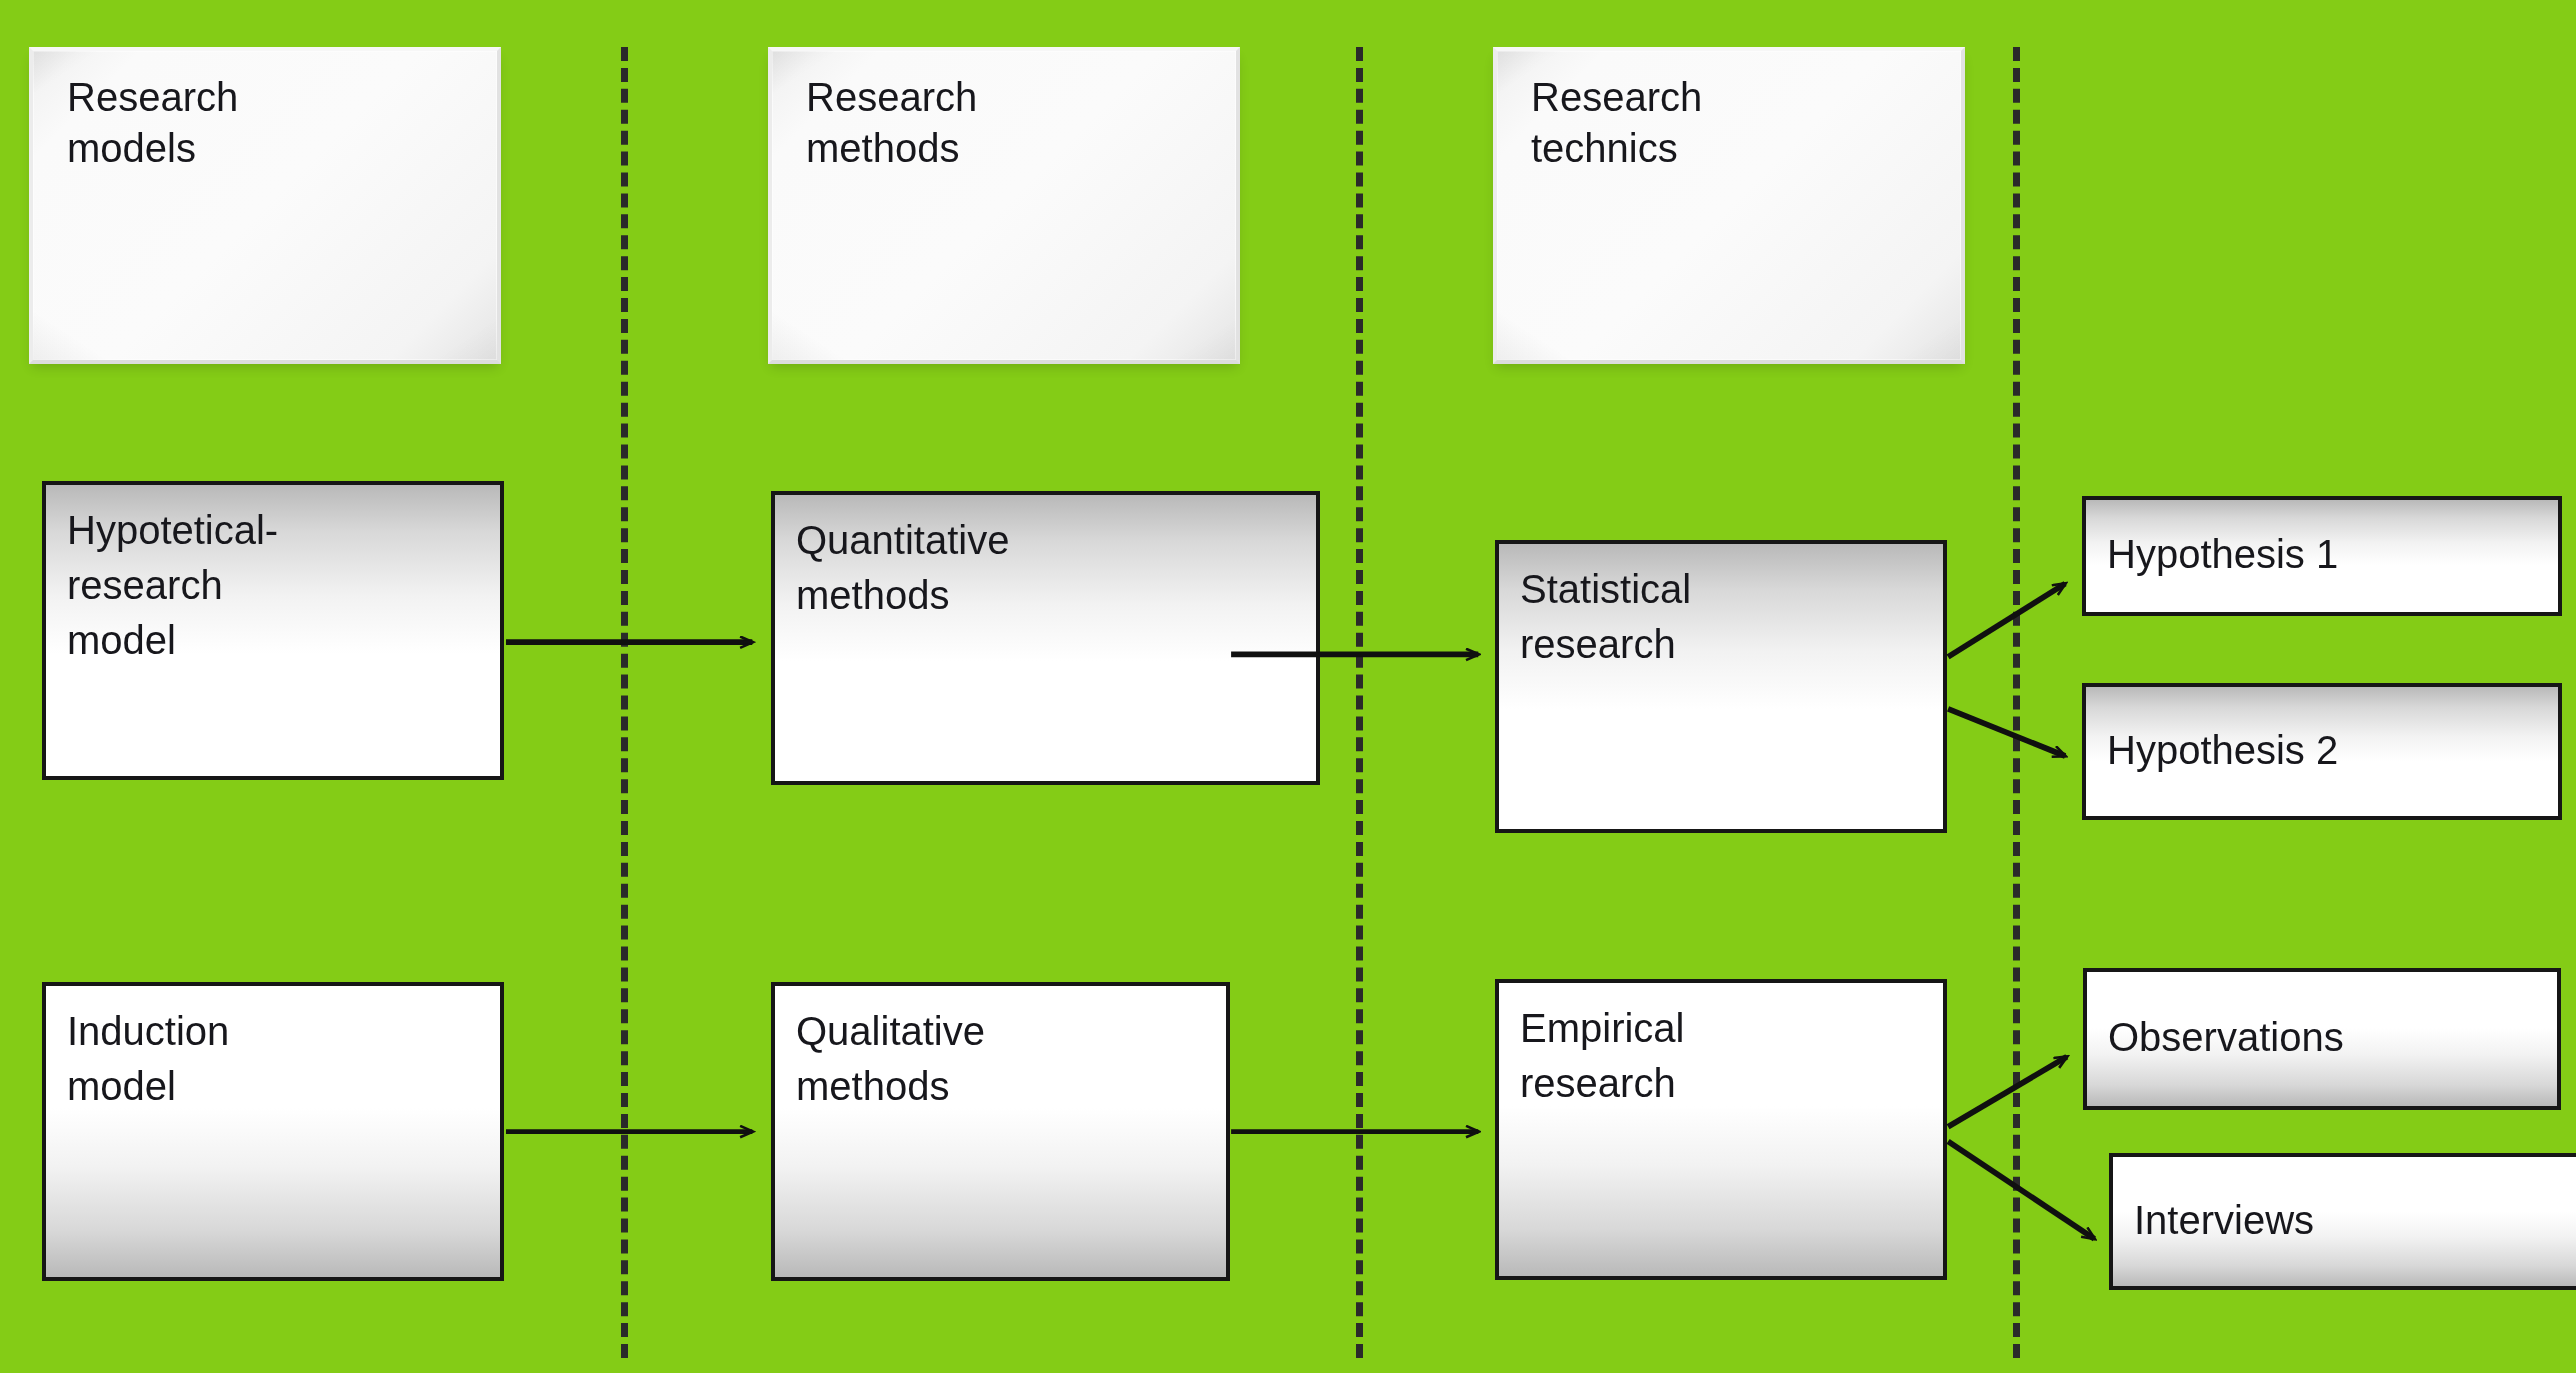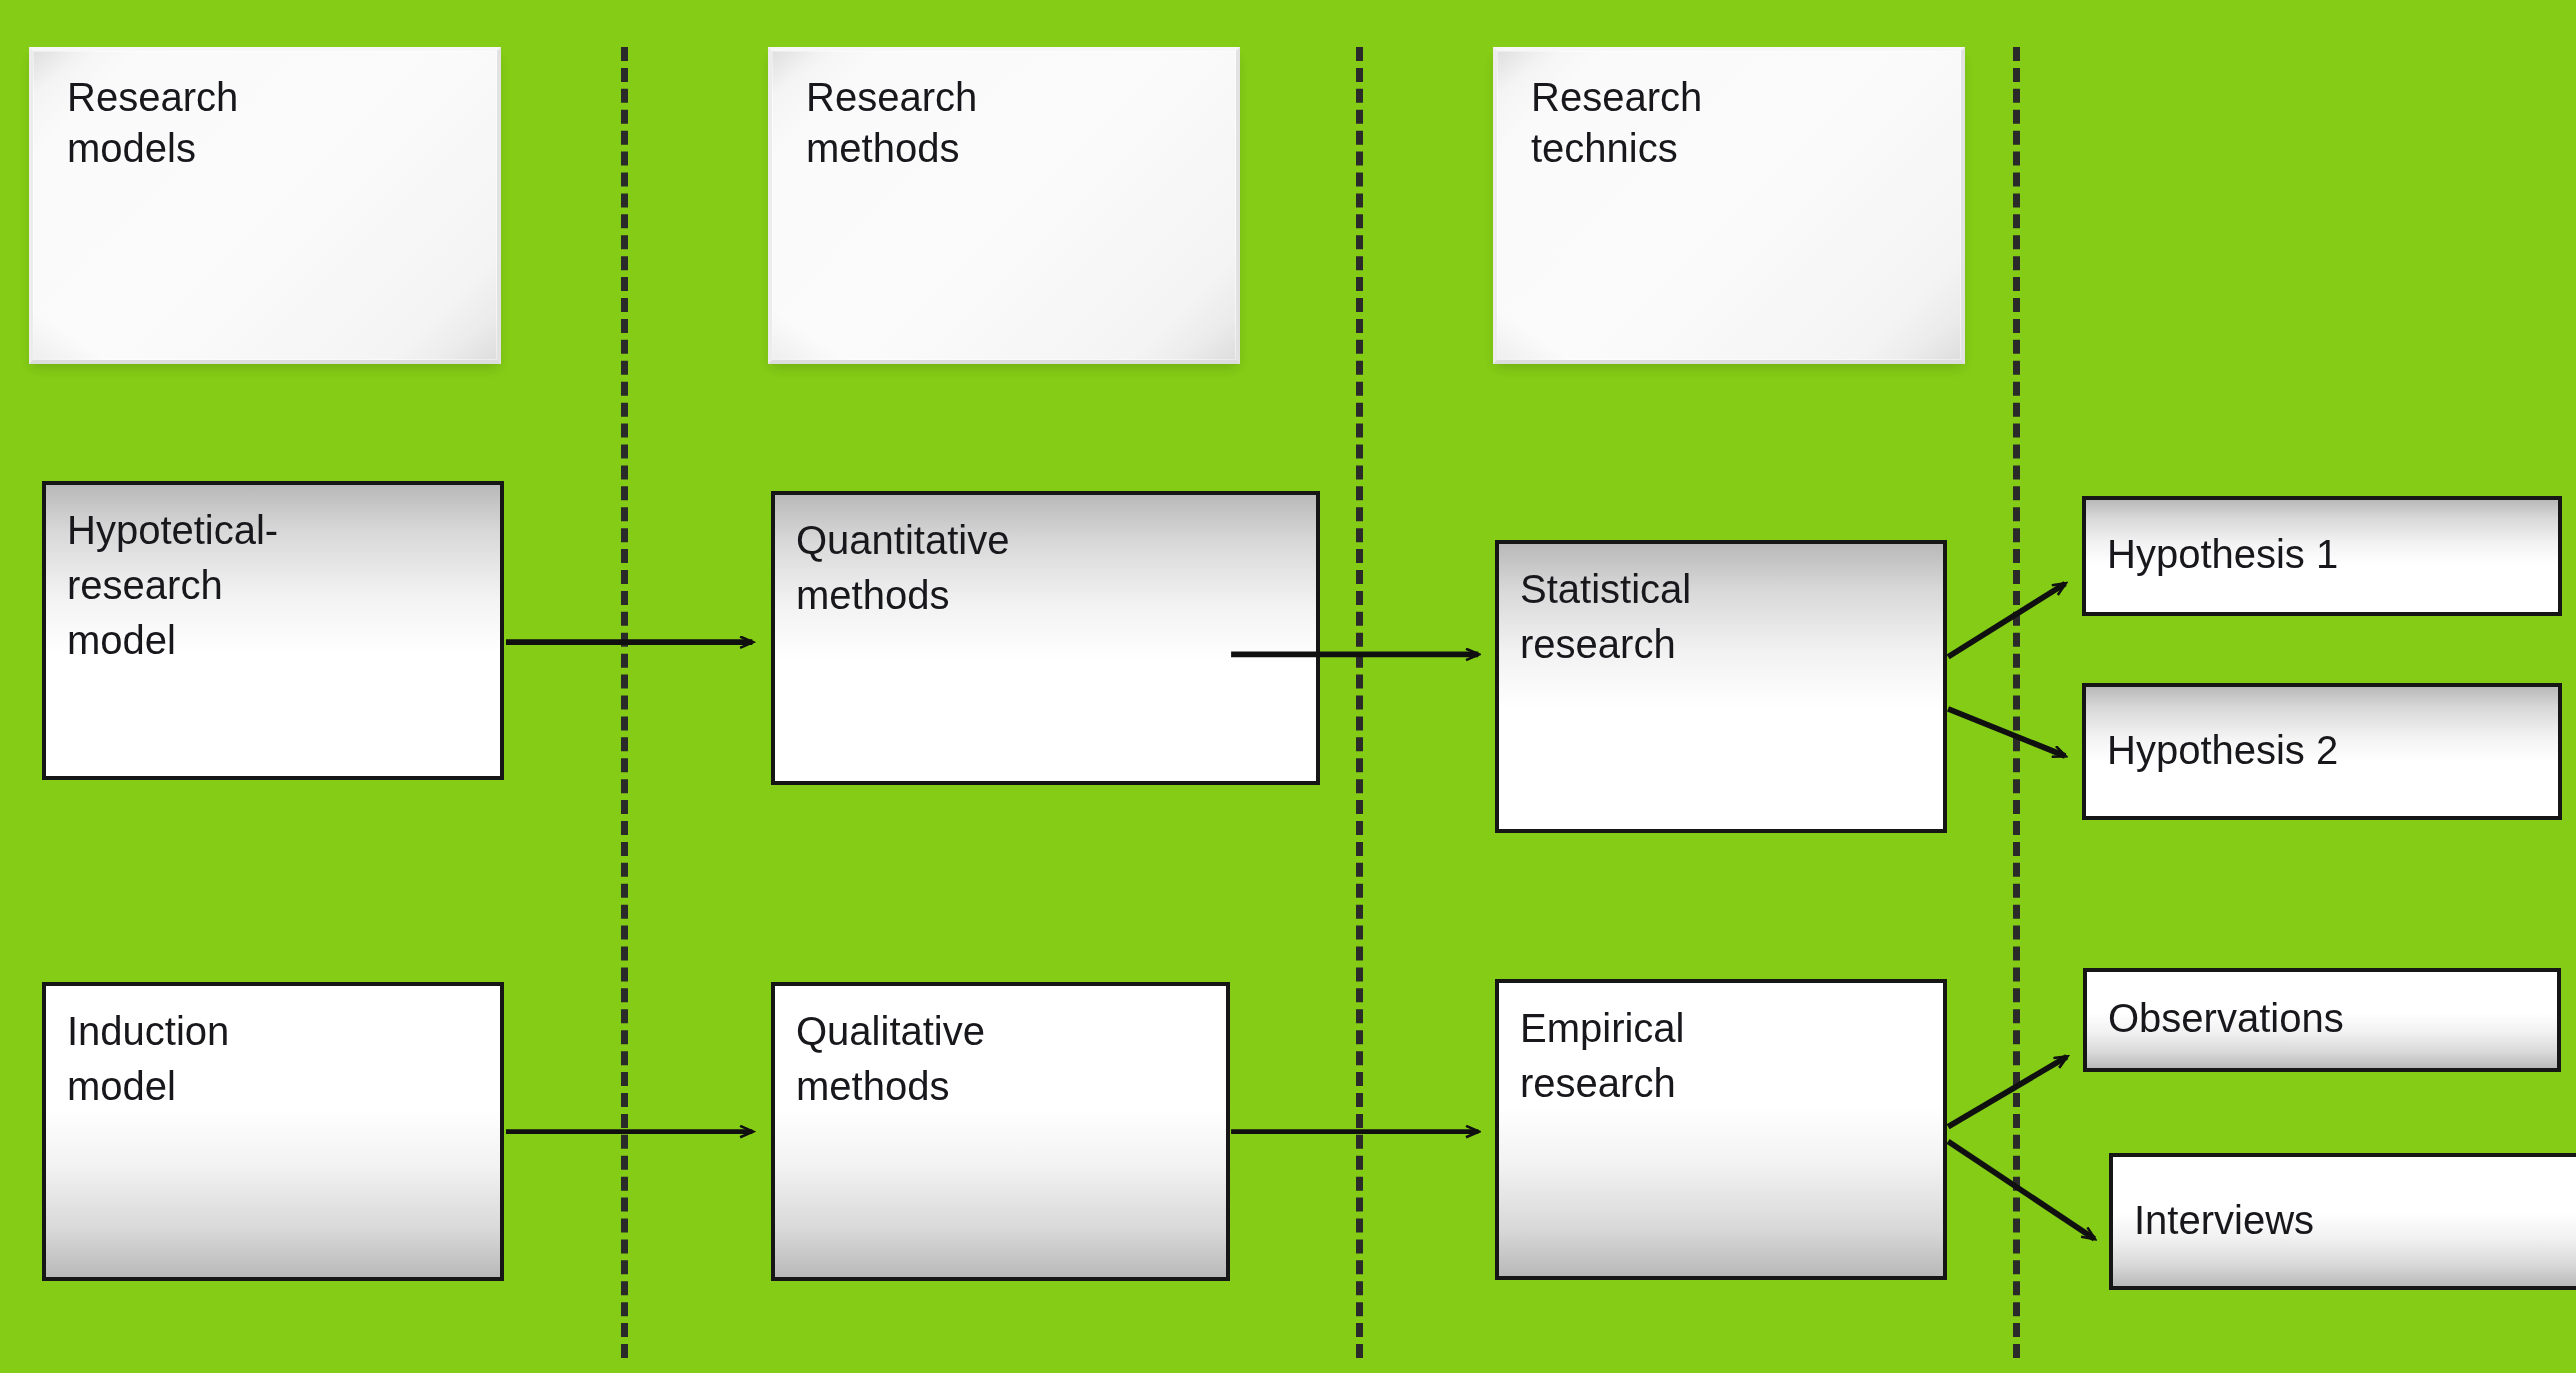--- a/index.html
+++ b/index.html
@@ -150,21 +150,21 @@
   <div class="proc-box grad-bottom" style="left:771px; top:982px; width:459px; height:299px;">
     <div class="label top">Qualitative
 methods</div>
   </div>
 
   <div class="proc-box grad-bottom" style="left:1495px; top:979px; width:452px; height:301px;">
     <div class="label top">Empirical
 research</div>
   </div>
 
-  <div class="proc-box grad-bottom" style="left:2083px; top:968px; width:478px; height:104px;padding-left:12px;">
+  <div class="proc-box grad-bottom" style="left:2083px; top:968px; width:478px; height:142px;padding-left:12px;">
     <div class="label mid">Observations</div>
   </div>
 
   <div class="proc-box grad-bottom" style="left:2109px; top:1153px; width:472px; height:137px;">
     <div class="label mid">Interviews</div>
   </div>
 
   <svg id="wires" viewBox="0 0 3168 1689" xmlns="http://www.w3.org/2000/svg">
     <defs>
       <marker id="ah" markerWidth="20" markerHeight="20" refX="16" refY="8" orient="auto" markerUnits="userSpaceOnUse">

